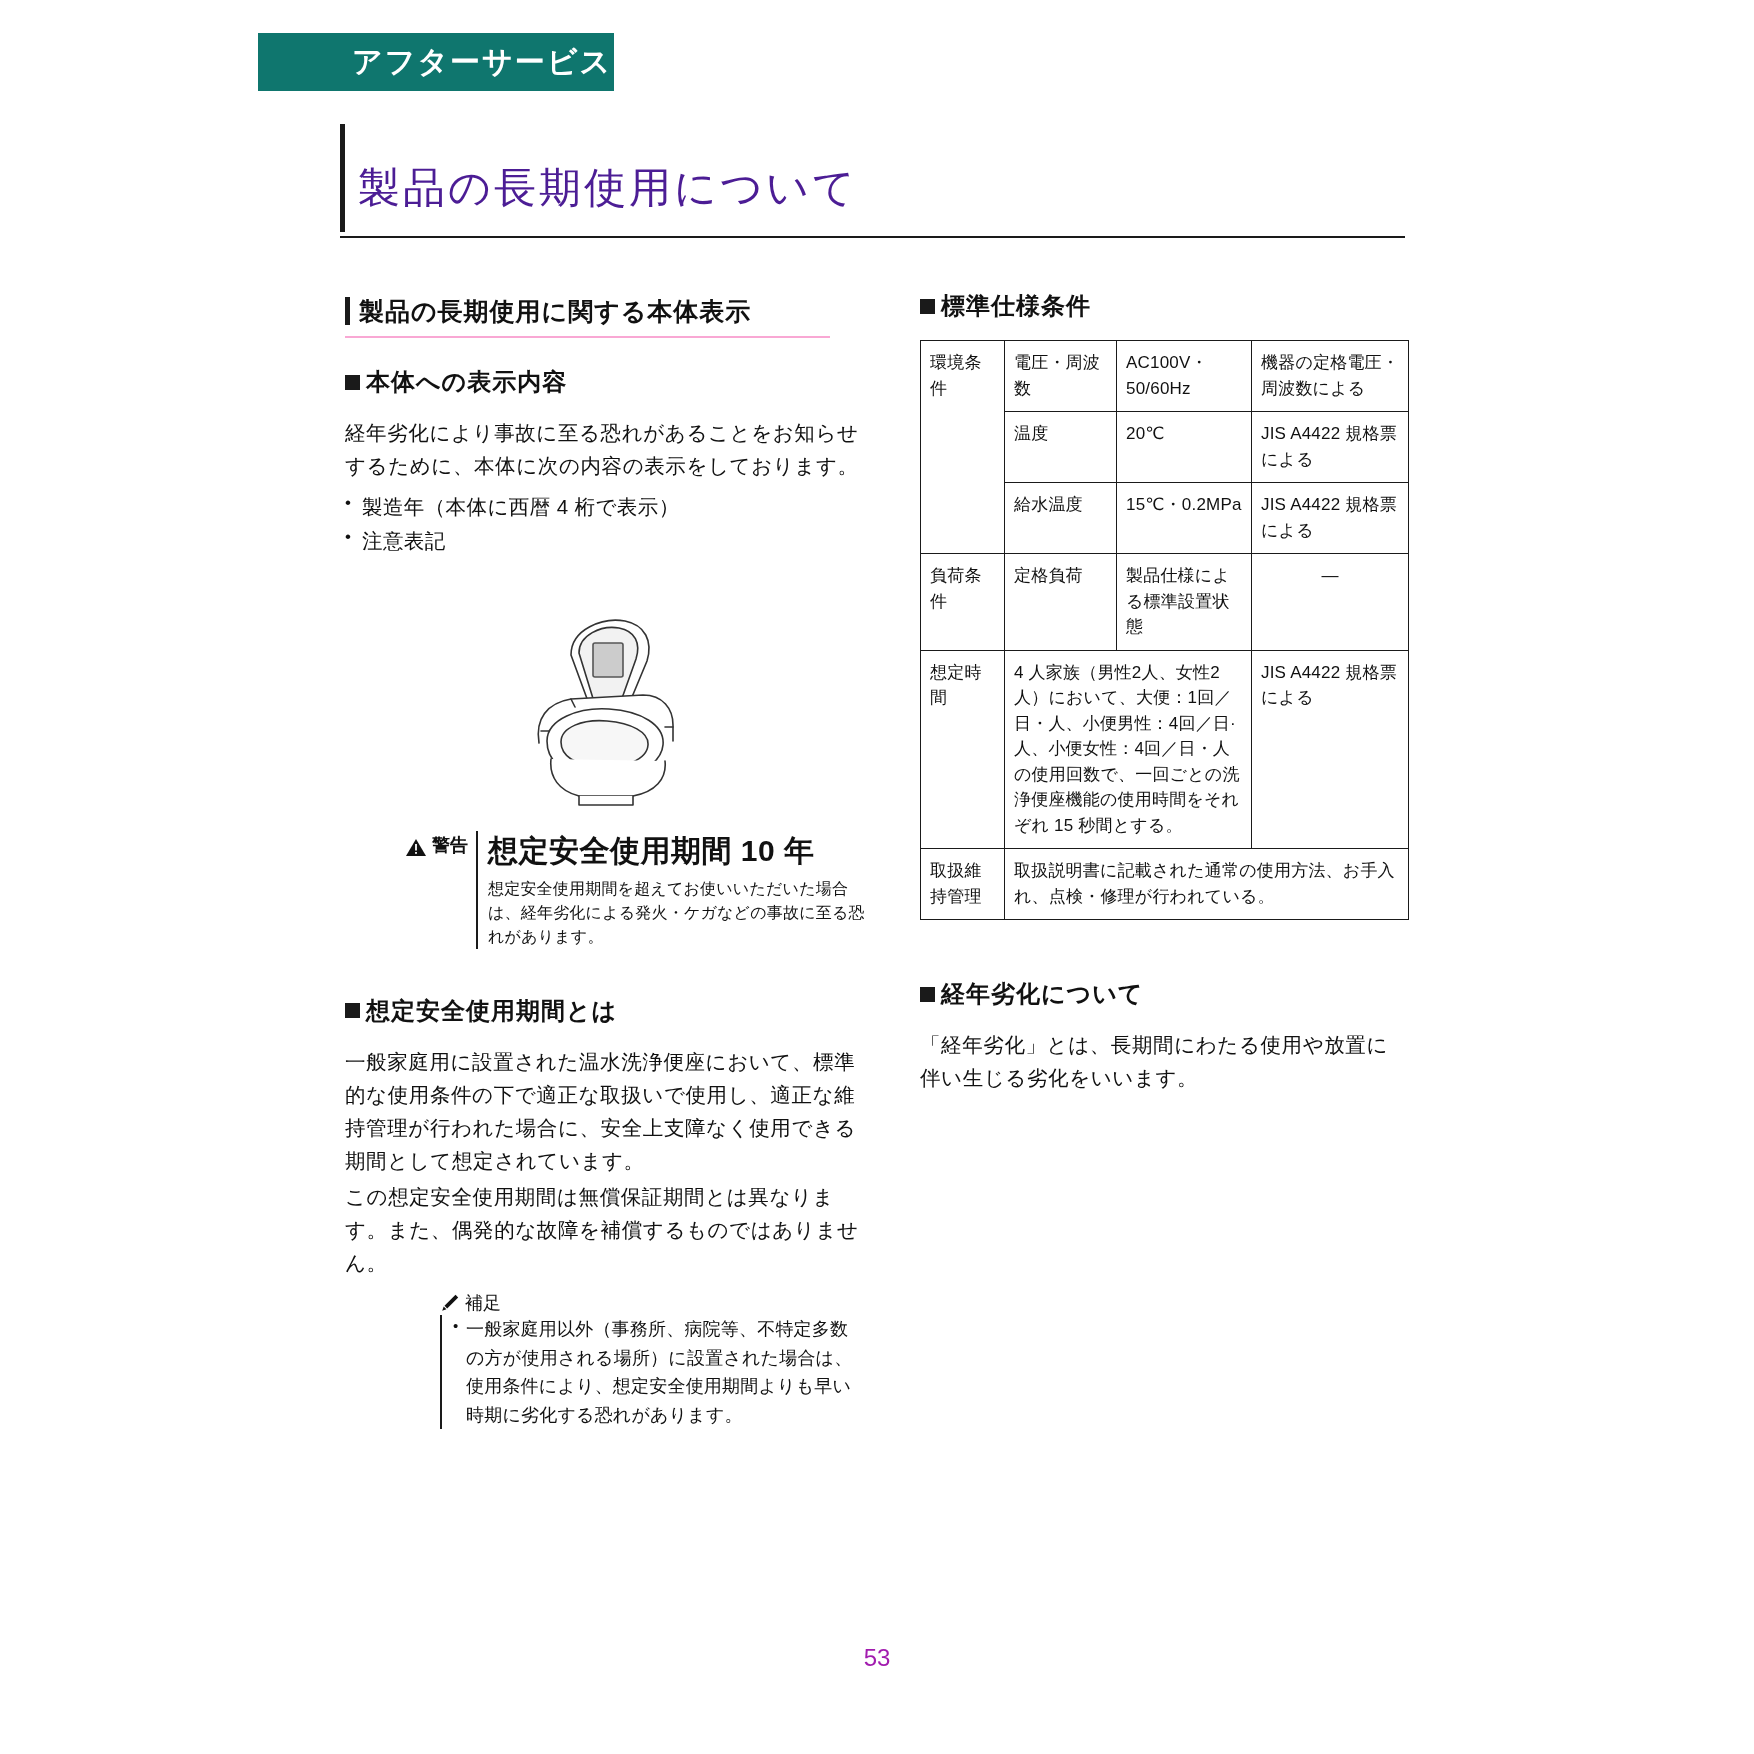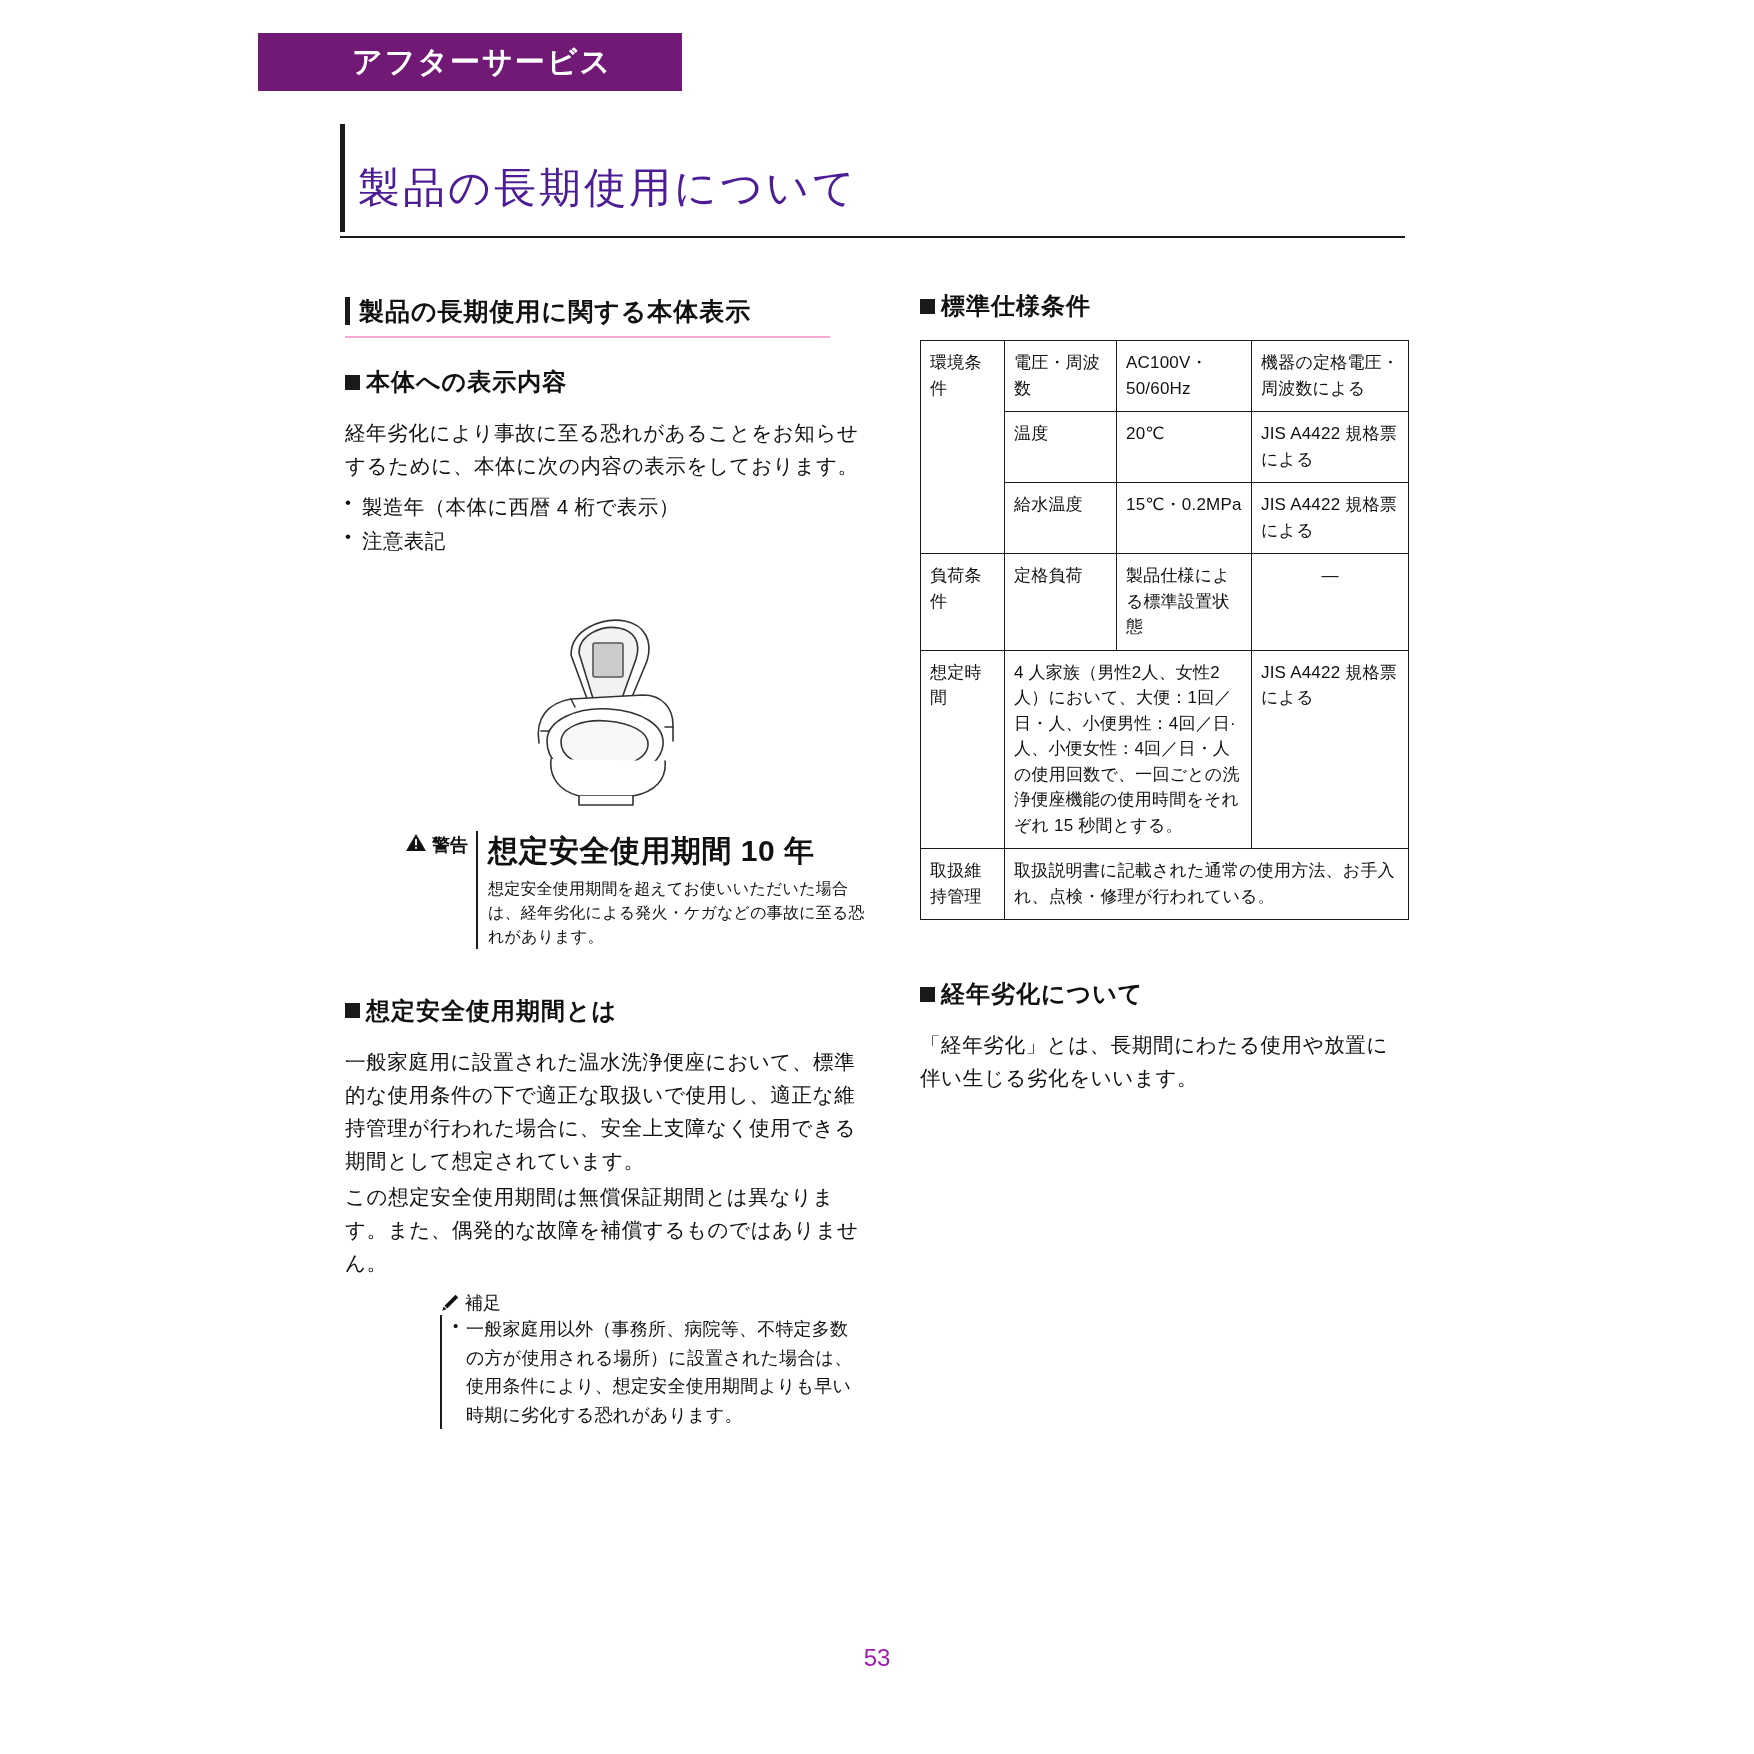--- a/index.html
+++ b/index.html
@@ -12,22 +12,22 @@
     position: relative;
     font-family: "Liberation Sans", "DejaVu Sans", sans-serif;
     color: #111111;
     overflow: hidden;
   }
 
   
   .tab-badge {
     position: absolute;
     left: 258px; top: 33px;
-    width: 424px; height: 58px;
-    background: #701a75;
+    width: 356px; height: 58px;
+    background: #0f766e;
     color: #ffffff;
     font-size: 30px;
     font-weight: bold;
     letter-spacing: 2px;
     display: flex;
     align-items: center;
     padding-left: 94px;
   }
   .title-rule-left {
     position: absolute;
@@ -126,21 +126,21 @@
   }
 
   
   .warn-block {
     margin: 6px 0 0 60px;
     display: flex;
     align-items: flex-start;
   }
   .warn-left {
     display: flex;
-    align-items: flex-start;
+    align-items: flex-end;
     padding-top: 2px;
     padding-right: 8px;
     white-space: nowrap;
   }
   .warn-tri {
     width: 22px; height: 19px; margin-right: 5px;
   }
   .warn-label {
     font-size: 18px;
     font-weight: bold;

